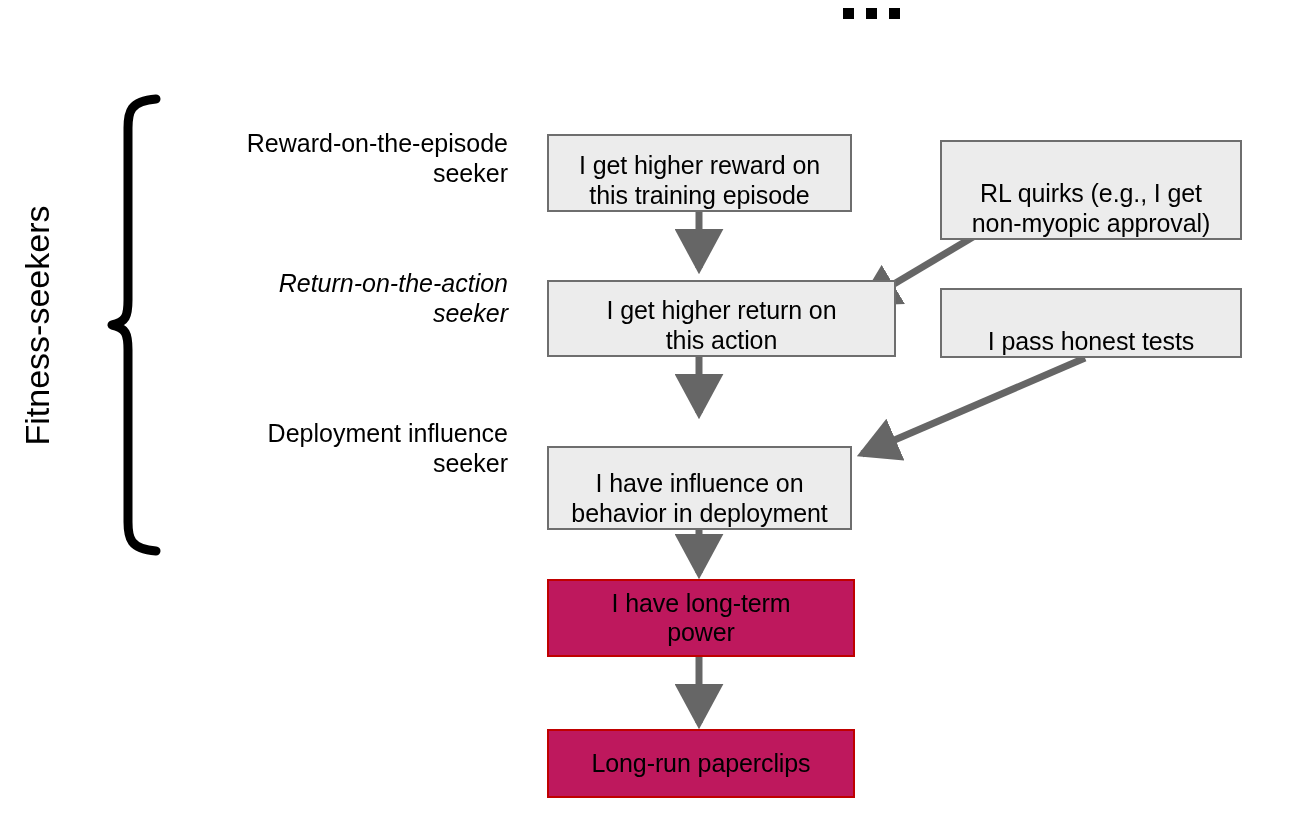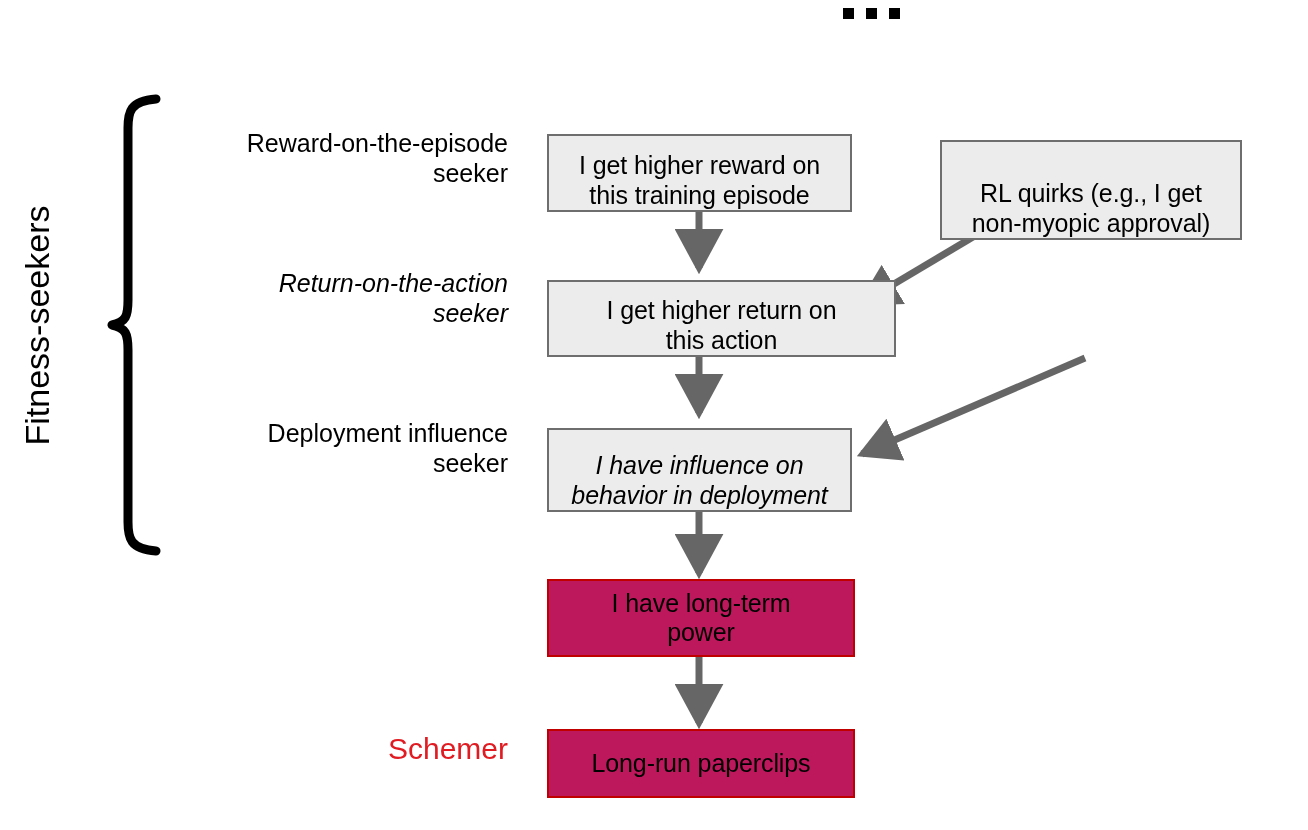--- a/index.html
+++ b/index.html
@@ -146,39 +146,41 @@
 
   <div class="row-label" style="left:178px; top:128px; width:330px;">Reward-on-the-episode
 seeker</div>
 
   <div class="row-label" style="left:178px; top:268px; width:330px;font-style:italic;">Return-on-the-action
 seeker</div>
 
   <div class="row-label" style="left:178px; top:418px; width:330px;">Deployment influence
 seeker</div>
 
-  <div class="row-label schemer" style="left:178px; top:731px; width:330px;">Schemer</div>
 
   <div class="node gray" style="left:547px; top:134px; width:305px; height:78px;">
     <span class="txt">I get higher reward on
 this training episode</span>
   </div>
 
   <div class="node gray" style="left:940px; top:140px; width:302px; height:100px;">
     <span class="txt">RL quirks (e.g., I get
 non-myopic approval)</span>
   </div>
 
   <div class="node gray" style="left:547px; top:280px; width:349px; height:77px;">
     <span class="txt">I get higher return on
 this action</span>
   </div>
 
+  <div class="node gray" style="left:940px; top:288px; width:302px; height:70px;">
+    <span class="txt">I pass honest tests</span>
+  </div>
 
-  <div class="node gray" style="left:547px; top:428px; width:305px; height:84px;font-style:italic;">
+  <div class="node gray" style="left:547px; top:446px; width:305px; height:84px;">
     <span class="txt">I have influence on
 behavior in deployment</span>
   </div>
 
   <div class="node pink" style="left:547px; top:579px; width:308px; height:78px;">
     <span class="txt">I have long-term
 power</span>
   </div>
 
   <div class="node pink" style="left:547px; top:729px; width:308px; height:69px;">

